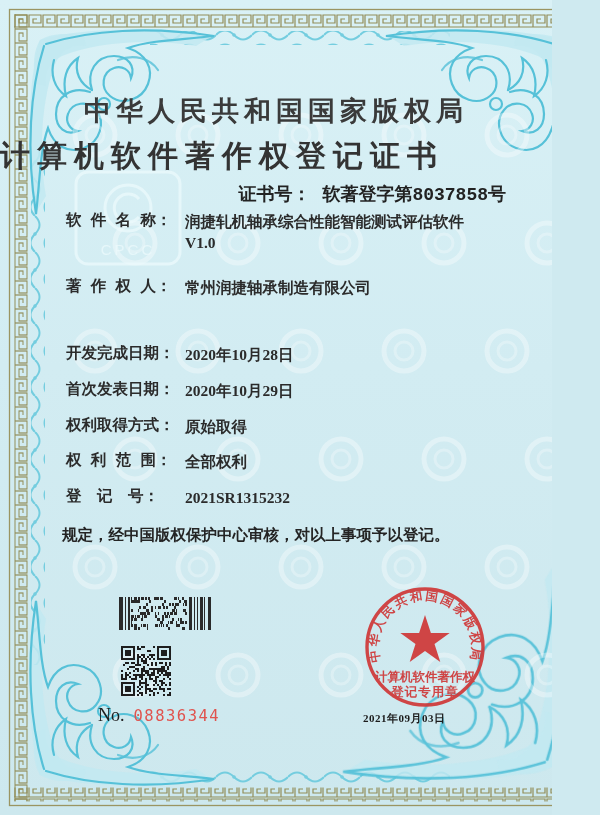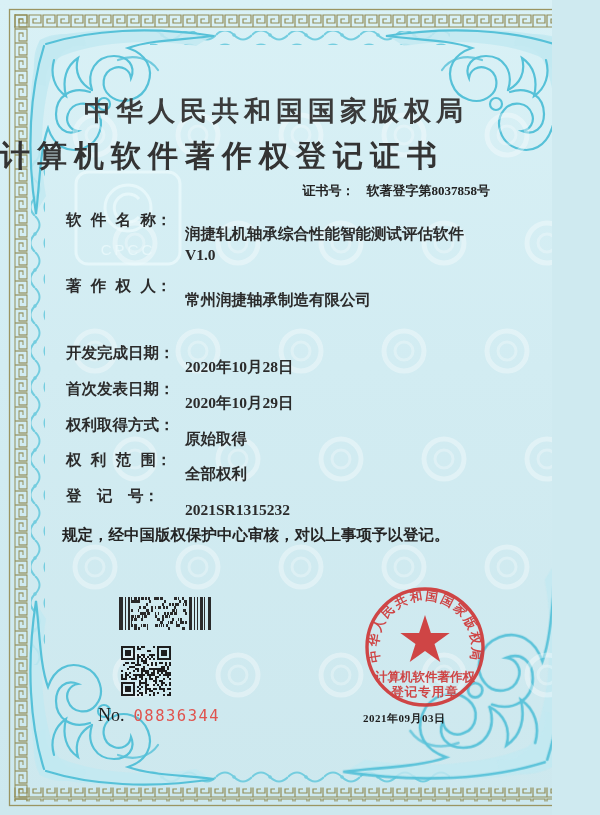--- a/index.html
+++ b/index.html
@@ -6,26 +6,26 @@
   .cert{position:relative;width:552px;height:815px;overflow:hidden;
         background:linear-gradient(180deg,#d9f1f6 0%,#d2ecf2 45%,#cde8ee 100%);
         font-family:"Liberation Sans",sans-serif;color:#2b2b2b;}
   .frame{position:absolute;left:0;top:0;}
   .authority{position:absolute;top:93px;left:0;right:0;text-align:center;
              font-family:"Liberation Serif",serif;font-weight:700;font-size:27px;
              letter-spacing:5px;color:#3a3a3a;white-space:nowrap;}
   .cert-title{position:absolute;top:136px;left:0;right:0;text-align:left;
              font-family:"Liberation Serif",serif;font-weight:700;font-size:30px;
              letter-spacing:7px;color:#333;white-space:nowrap;}
-  .certno{position:absolute;top:182px;right:62px;font-family:Liberation Serif, serif;
-          font-weight:700;font-size:13px;color:#222;white-space:nowrap;}
+  .certno{position:absolute;top:182px;right:46px;font-family:Liberation Mono, monospace;
+          font-weight:700;font-size:18px;color:#222;white-space:nowrap;}
   .certno .cn-label{margin-right:12px;}
   .row{position:absolute;left:66px;width:476px;font-size:15.5px;font-weight:700;line-height:21px;}
   .row .lab{position:absolute;left:0;top:0;font-family:Liberation Mono, monospace;white-space:pre;}
-  .row .val{position:absolute;left:119px;top:12px;right:0;font-family:"Liberation Serif",serif;}
+  .row .val{position:absolute;left:119px;top:0;right:0;font-family:"Liberation Serif",serif;}
   .vline{display:block;}
   .statement{position:absolute;left:62px;top:517px;width:484px;margin:0;
              font-family:"Liberation Serif",serif;font-weight:600;font-size:15.5px;
              line-height:36px;color:#242424;}
   .st-line{display:block;white-space:nowrap;}
   .st-indent{padding-left:34px;}
   #barcode{position:absolute;left:119px;top:597px;}
   #qr{position:absolute;left:121px;top:646px;}
   .serial{position:absolute;left:98px;top:705px;font-family:"Liberation Serif",serif;
           font-size:18px;color:#1d1d1d;white-space:nowrap;}

